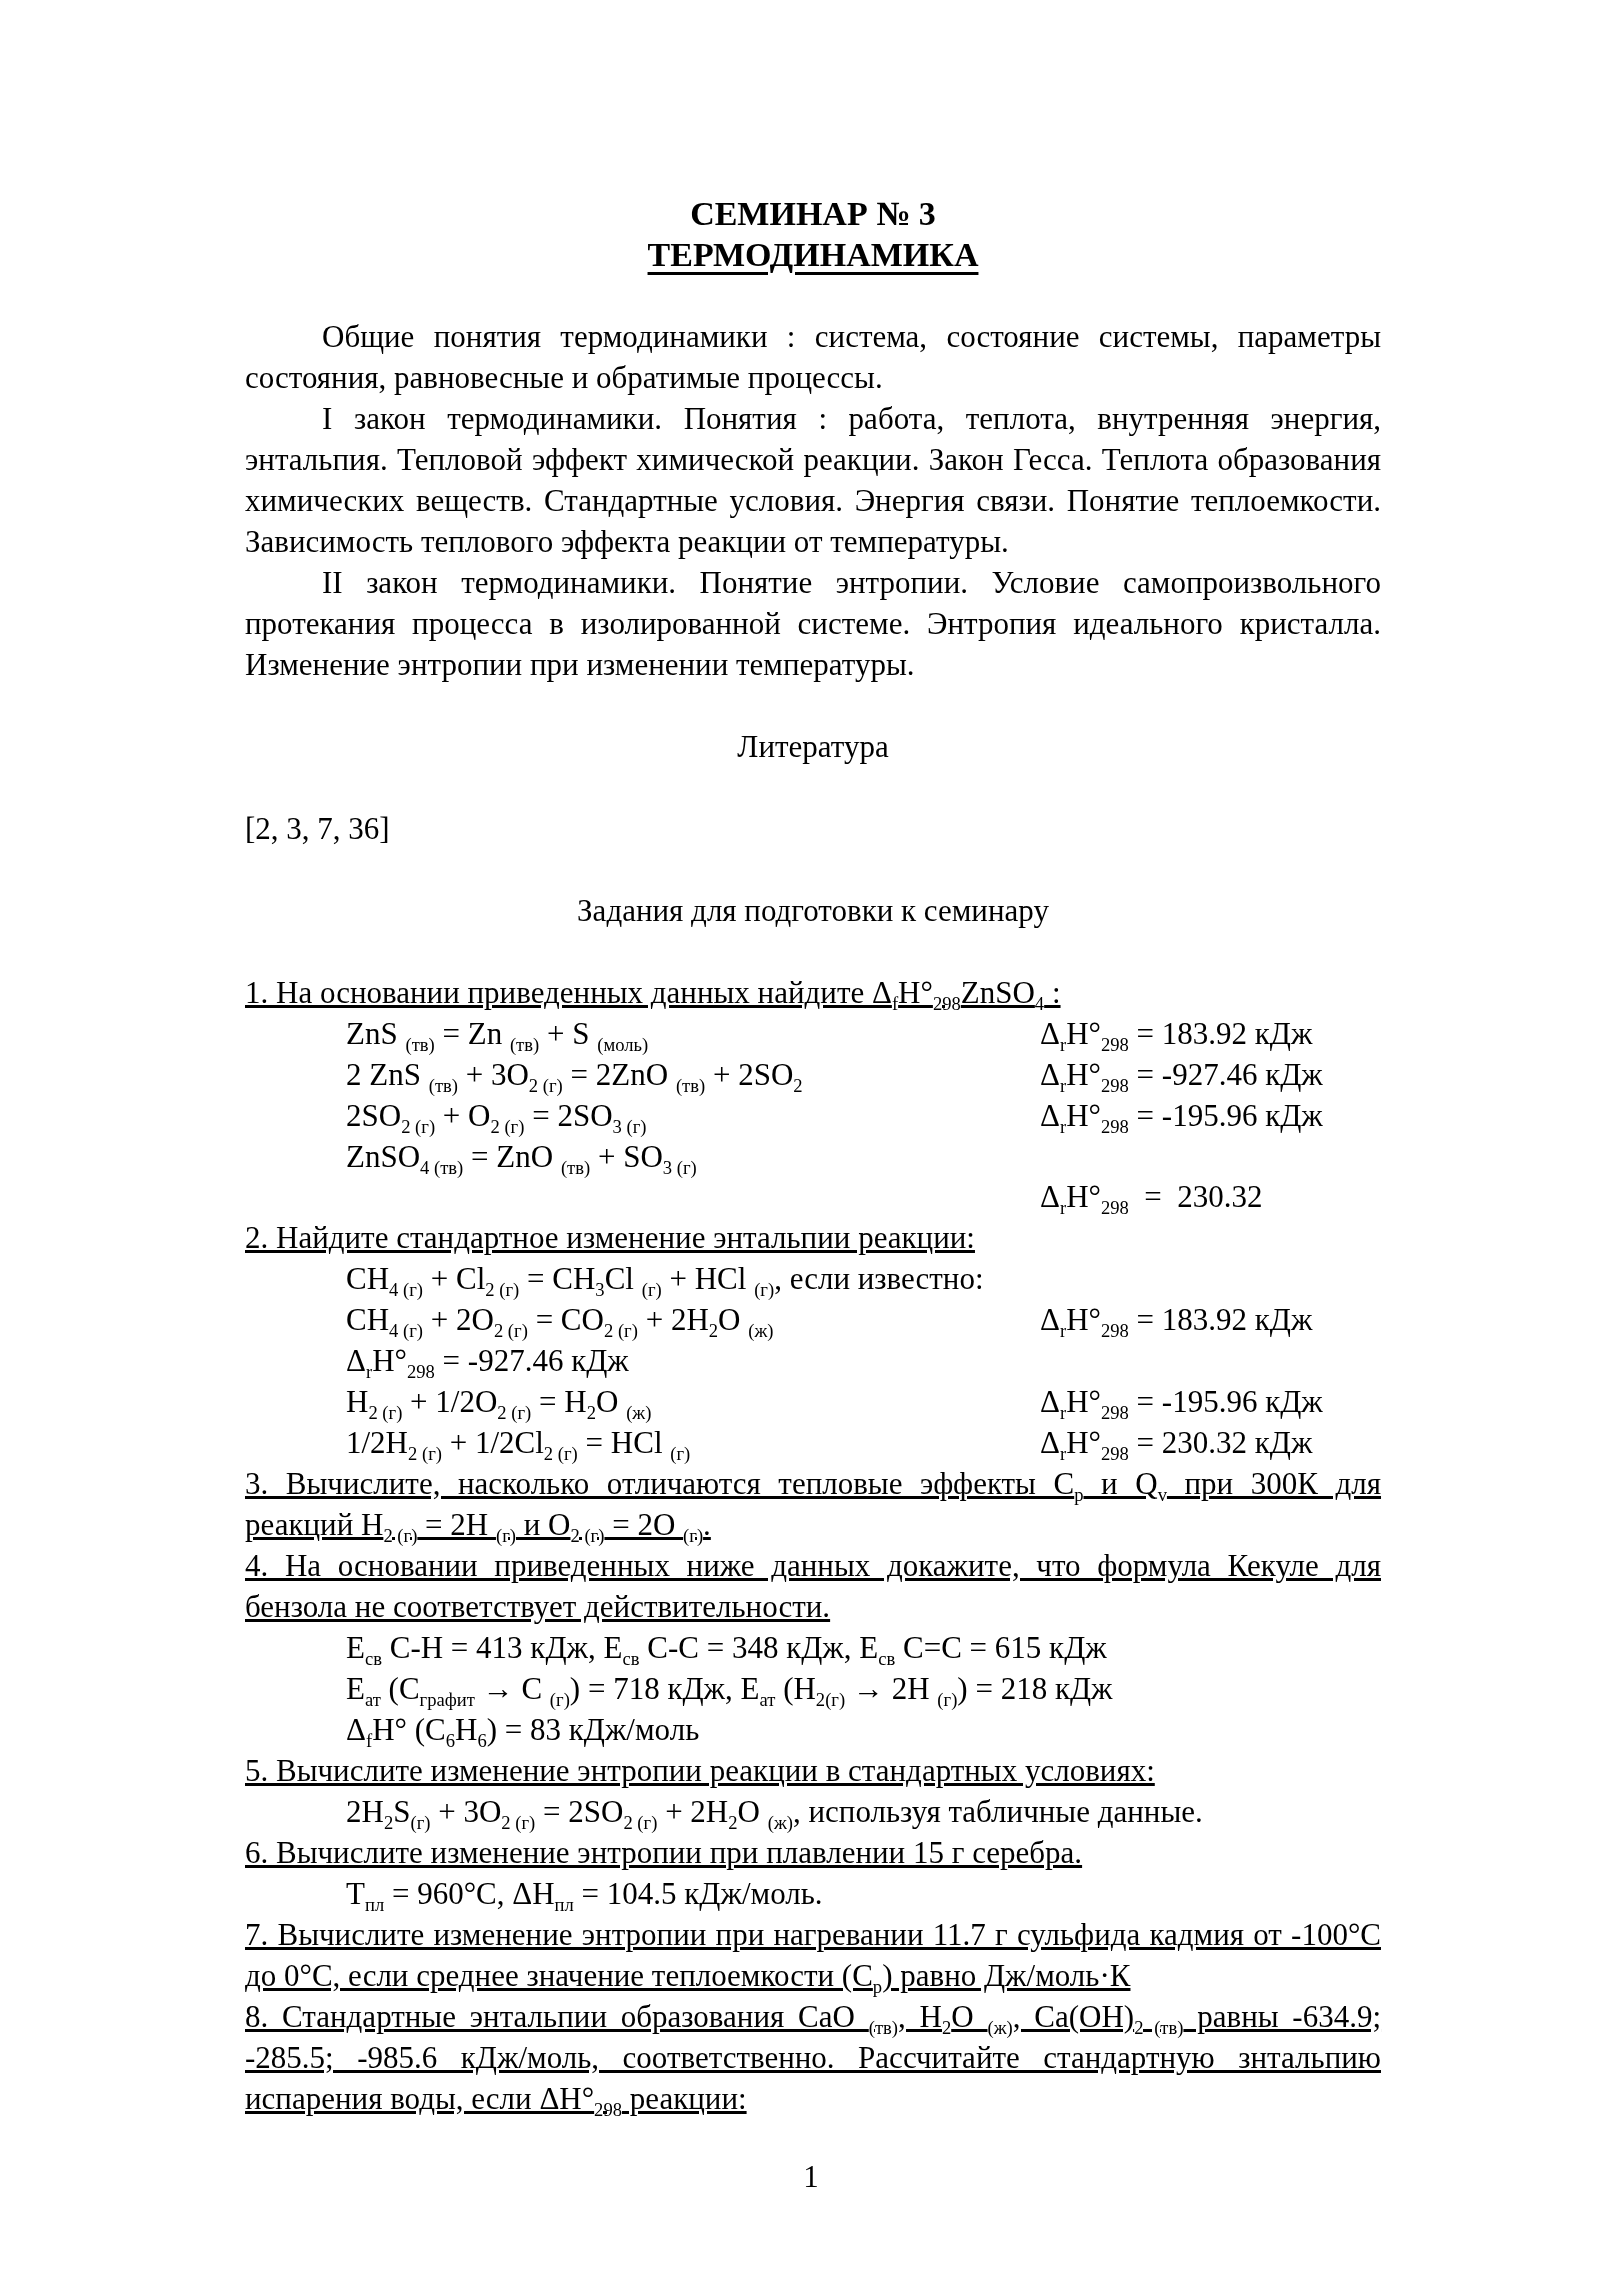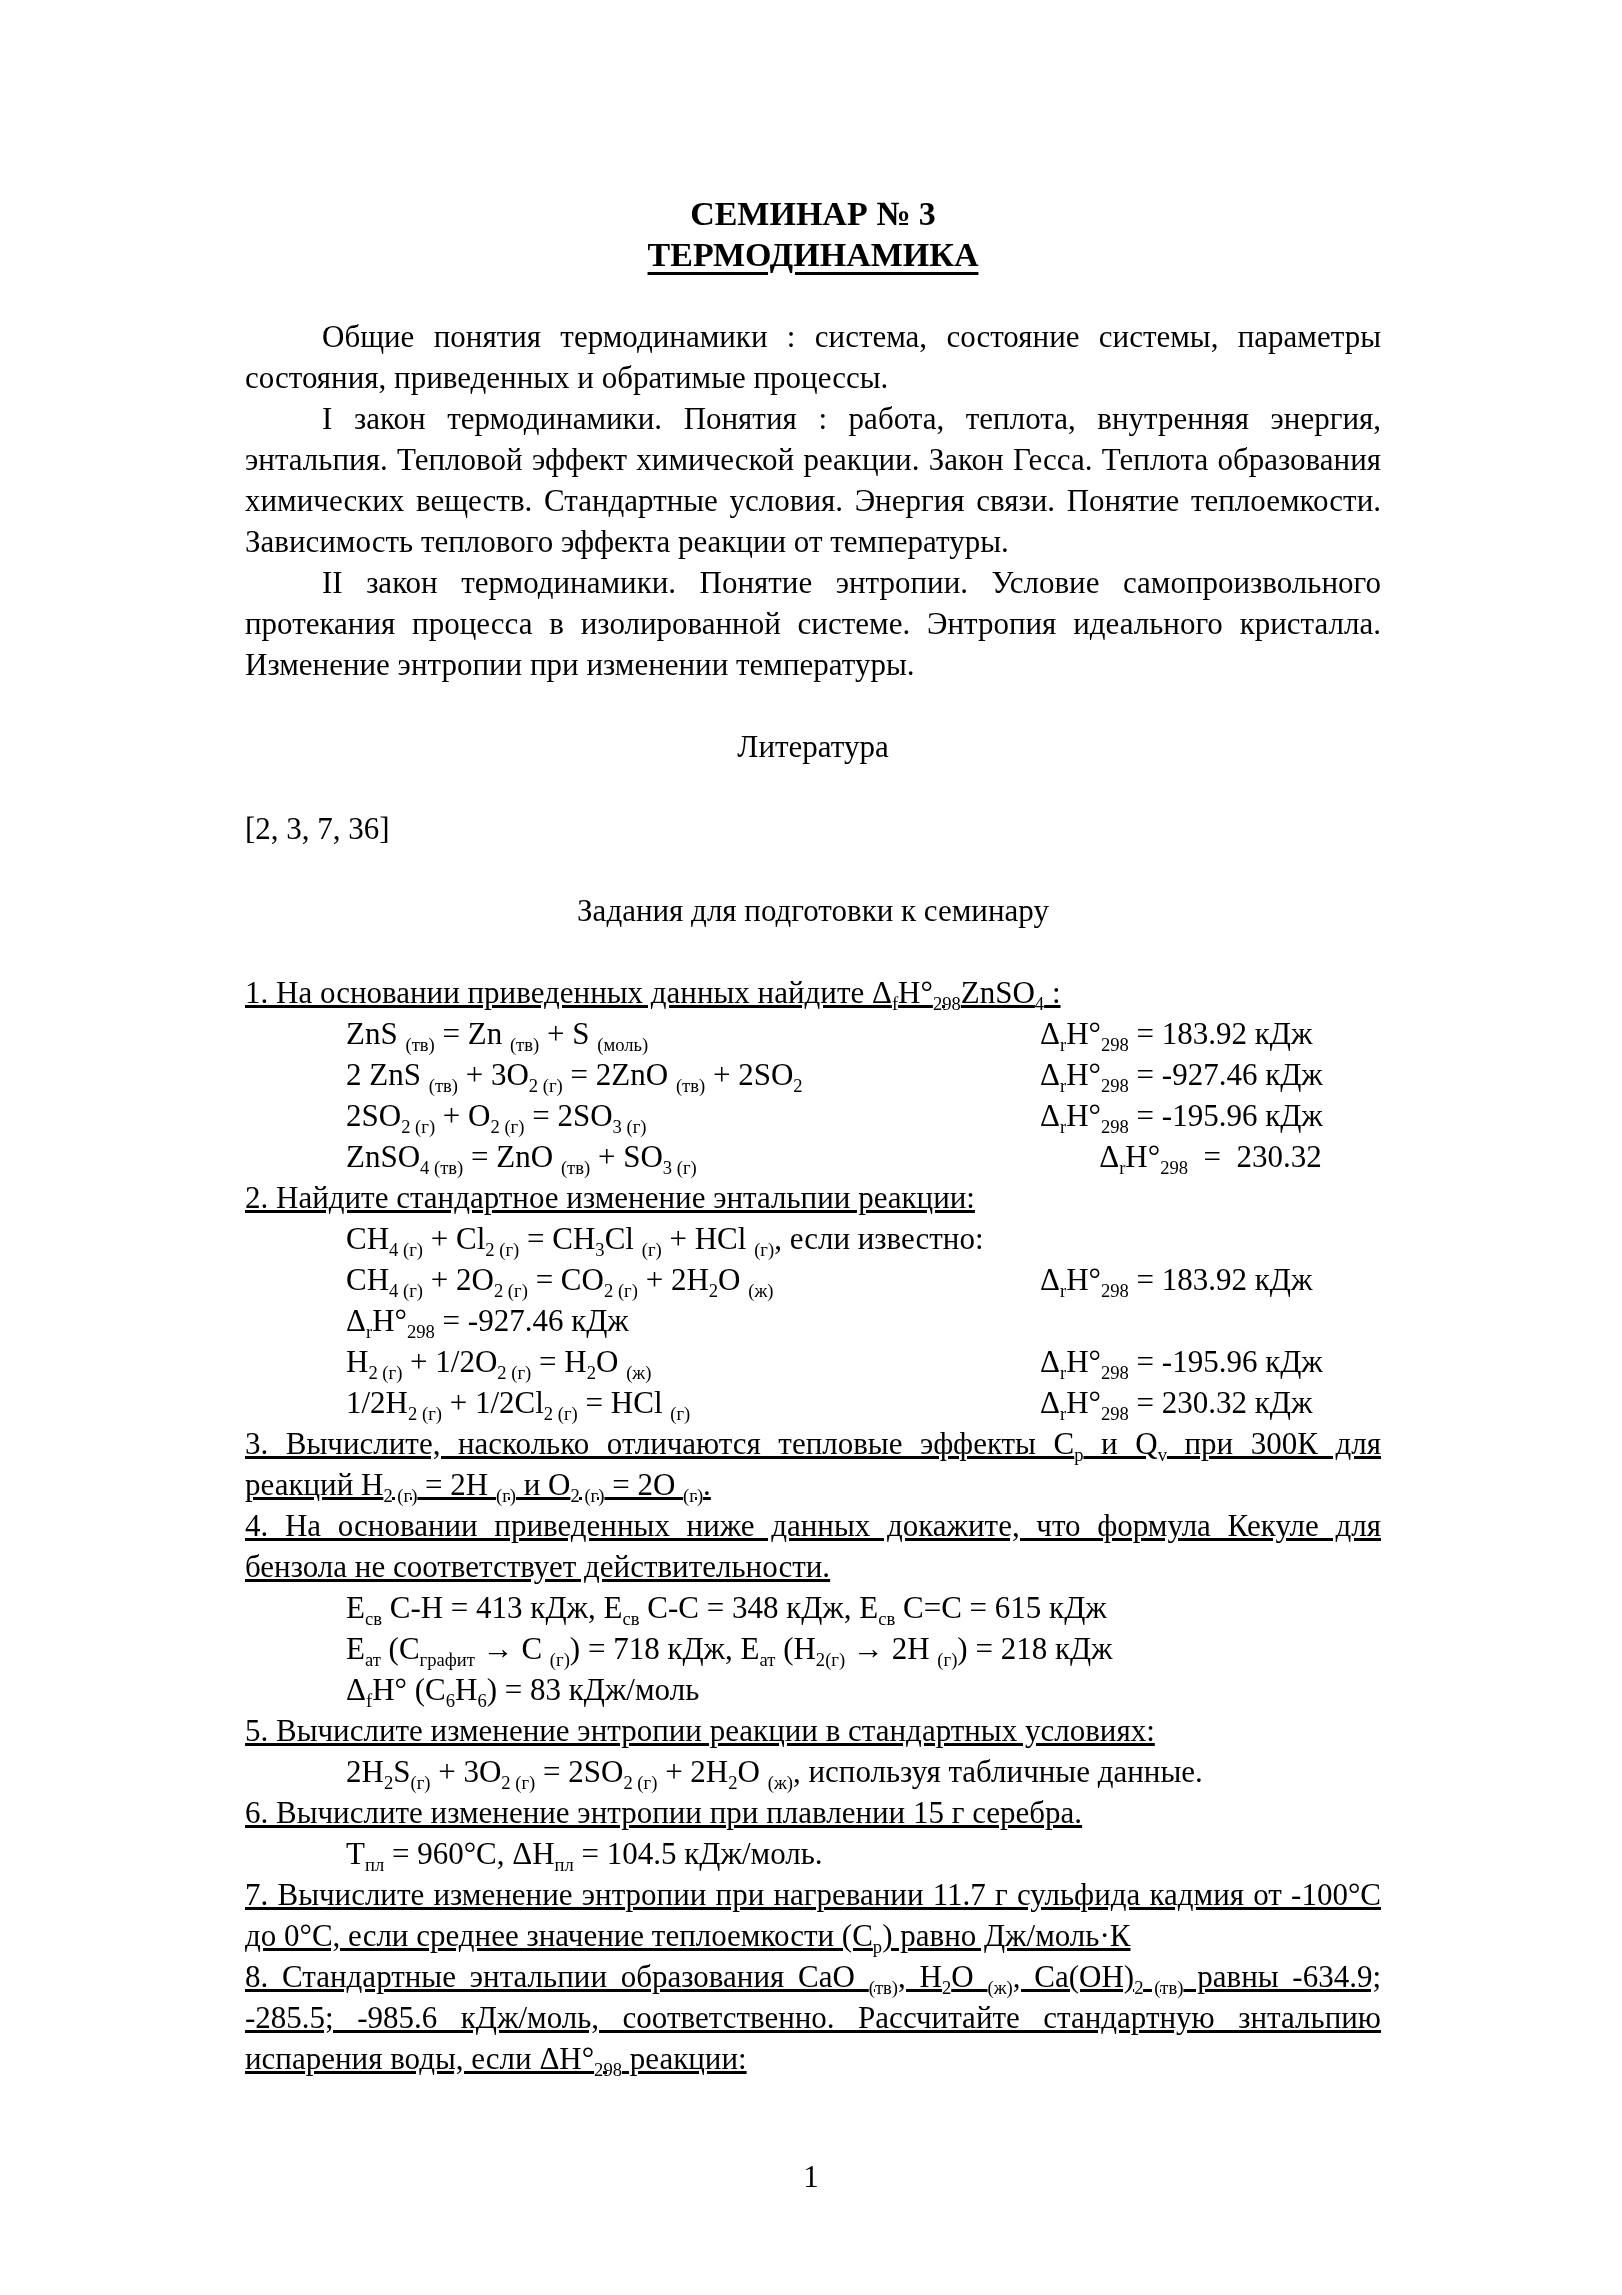--- a/index.html
+++ b/index.html
@@ -13,35 +13,35 @@
   .title-line{text-align:center;font-weight:bold;font-size:34px;}
   .underlined{text-decoration:underline;text-decoration-thickness:3.3px;text-underline-offset:5.9px;font-family:Liberation Serif, serif;}
   .blank{height:41px;}
   .para{margin:0;text-align:justify;text-indent:77px;}
   .para-n{margin:0;text-align:justify;text-decoration:underline;}
   .center{text-align:center;}
   .tabline{margin-left:101px;white-space:nowrap;}
   .eqrow{display:flex;margin-left:101px;}
   .eq{flex:0 0 auto;width:694px;white-space:nowrap;}
   .val{flex:1 1 auto;white-space:pre;}
-  .val-right{text-align:center;}
+  .val-right{text-align:left;margin-top:40px;}
   sub{font-size:0.60em;line-height:0;}
   .pagenum{position:absolute;left:0;right:0;top:2156px;text-align:center;}
 </style>
 </head>
 <body>
 
 <div class="page">
 
   <div class="title-line">СЕМИНАР № 3</div>
   <div class="title-line"><span class="underlined">ТЕРМОДИНАМИКА</span></div>
 
   <div class="blank"></div>
 
-  <p class="para">Общие понятия термодинамики : система, состояние системы, параметры состояния, приведенных и обратимые процессы.</p>
+  <p class="para">Общие понятия термодинамики : система, состояние системы, параметры состояния, равновесные и обратимые процессы.</p>
   <p class="para">I закон термодинамики. Понятия : работа, теплота, внутренняя энергия, энтальпия. Тепловой эффект химической реакции. Закон Гесса. Теплота образования химических веществ. Стандартные условия. Энергия связи. Понятие теплоемкости. Зависимость теплового эффекта реакции от температуры.</p>
   <p class="para">II закон термодинамики. Понятие энтропии. Условие самопроизвольного протекания процесса в изолированной системе. Энтропия идеального кристалла. Изменение энтропии при изменении температуры.</p>
 
   <div class="blank"></div>
   <div class="center">Литература</div>
   <div class="blank"></div>
   <div>[2, 3, 7, 36]</div>
   <div class="blank"></div>
   <div class="center">Задания для подготовки к семинару</div>
   <div class="blank"></div>

